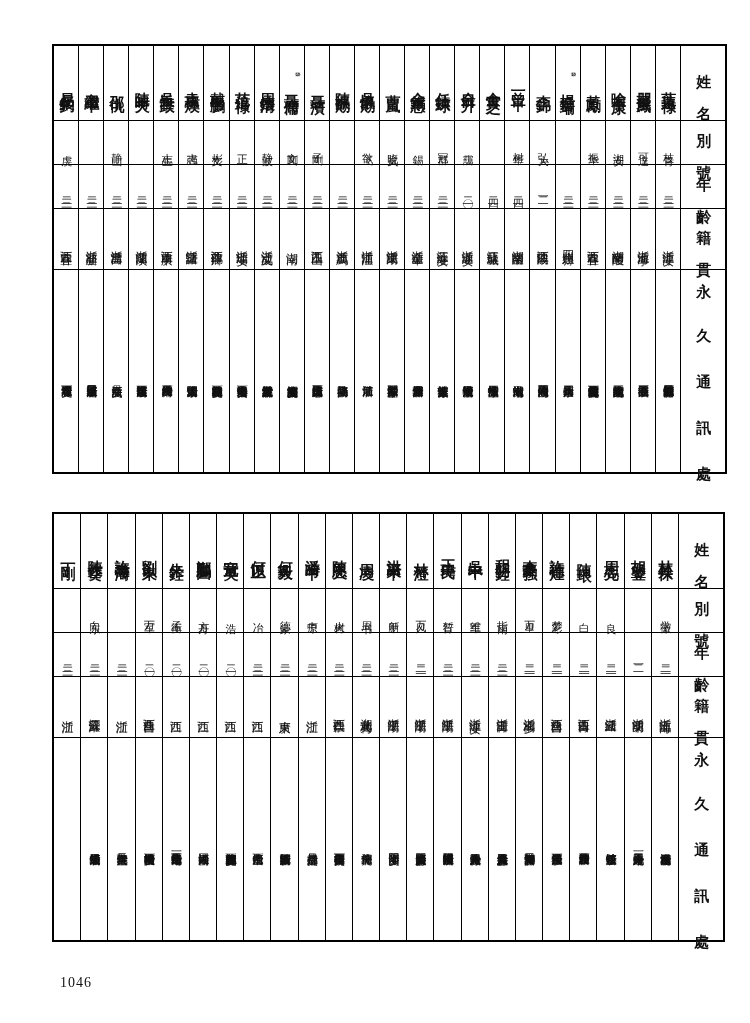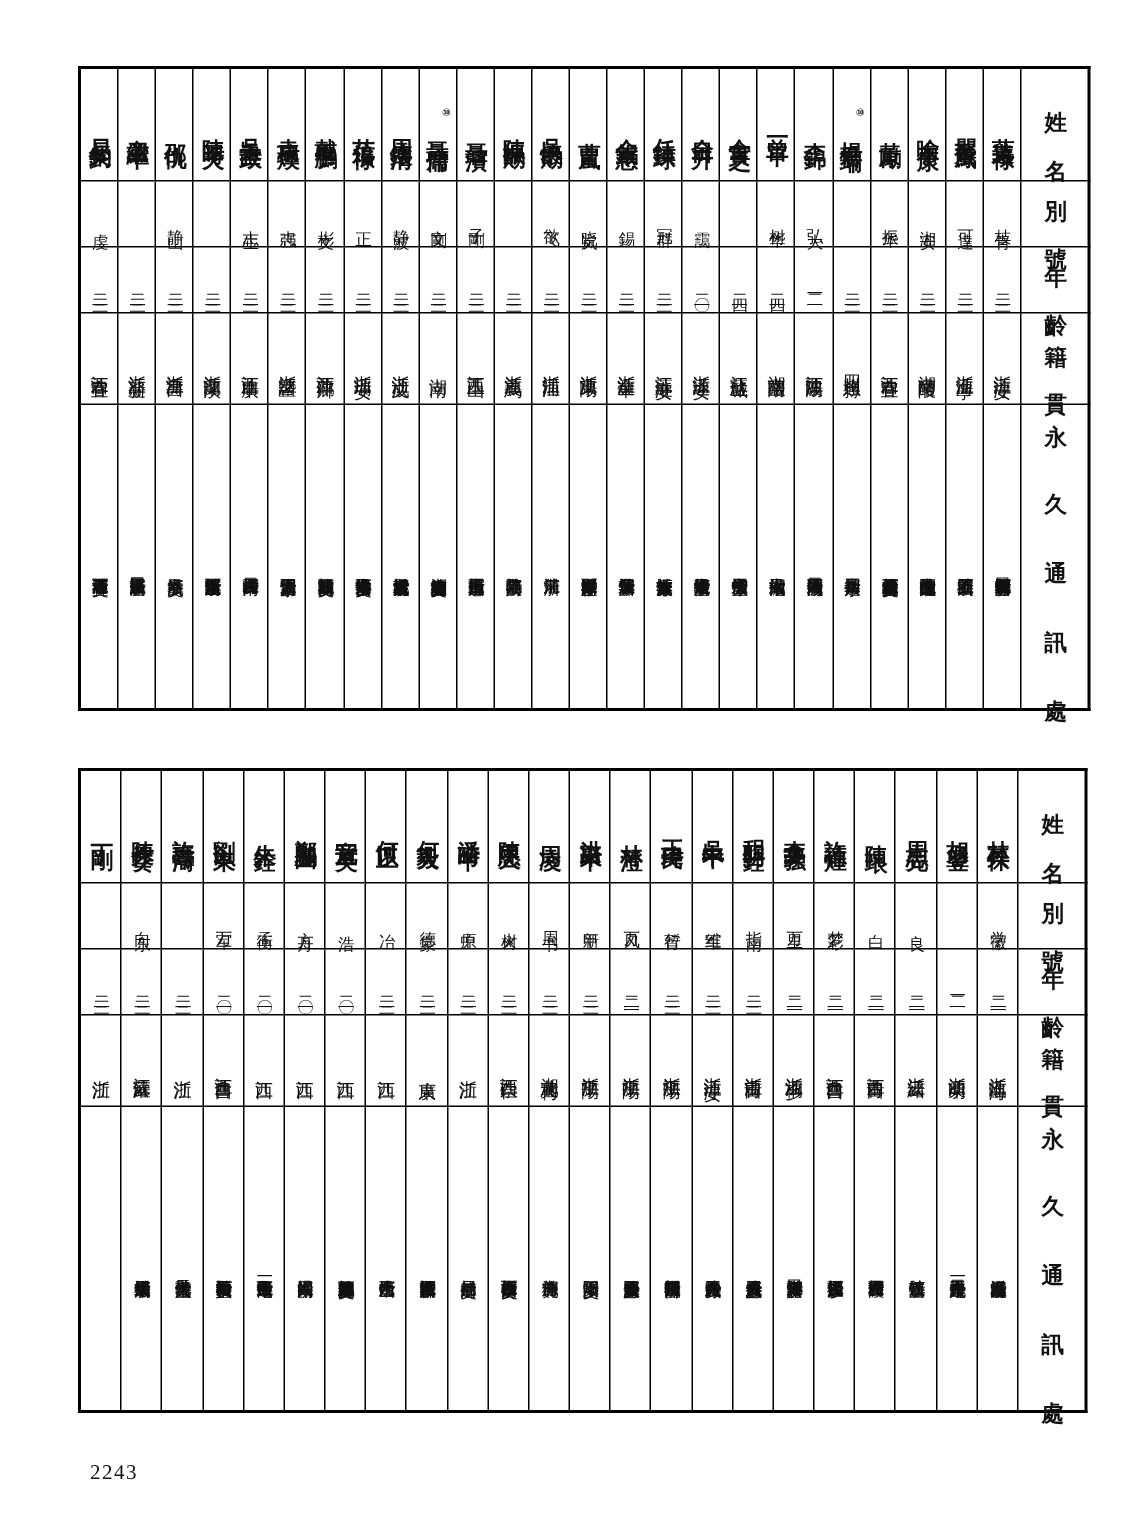--- a/index.html
+++ b/index.html
@@ -374,14 +374,14 @@
             <td class="c-addr" style="width: 26.1739px;"><span class="v wrap">江西会昌正南路一〇七号华通行</span></td>
             <td class="c-addr" style="width: 26.1739px;"><span class="v wrap">长兴河安桥桥西中衔冶顺宝号</span></td>
             <td class="c-addr" style="width: 26.1739px;"><span class="v wrap">灌云大伊山孔寿堂转</span></td>
             <td class="c-addr" style="width: 26.1739px;"><span class="v wrap">浙江省仙居县朱溪镇梅坻</span></td>
             <td class="c-addr" style="width: 26.1739px;"><span class="v wrap"></span></td>
           </tr>
     </tbody>
       </table>
   </div>
 
-  <div class="page-num">2243</div>
+  <div class="page-num">1046</div>
 </div>
 
 </body></html>

